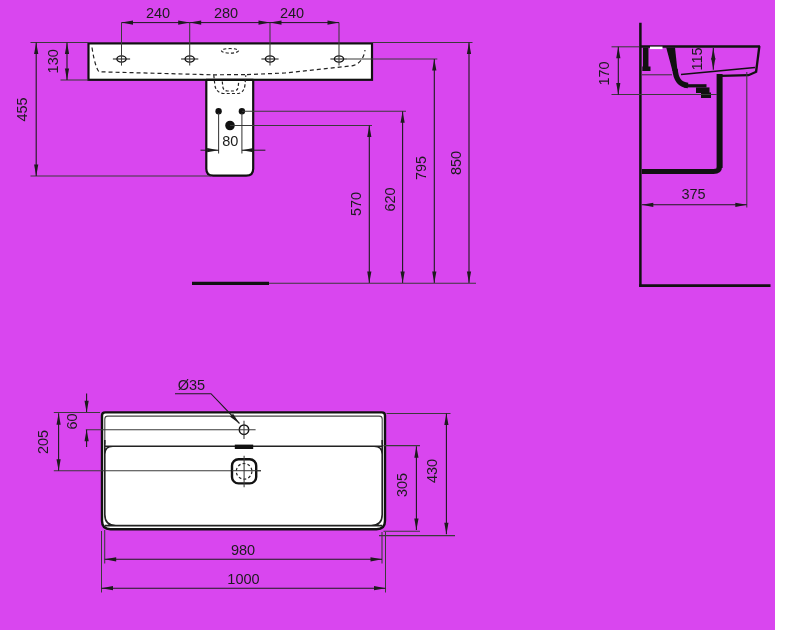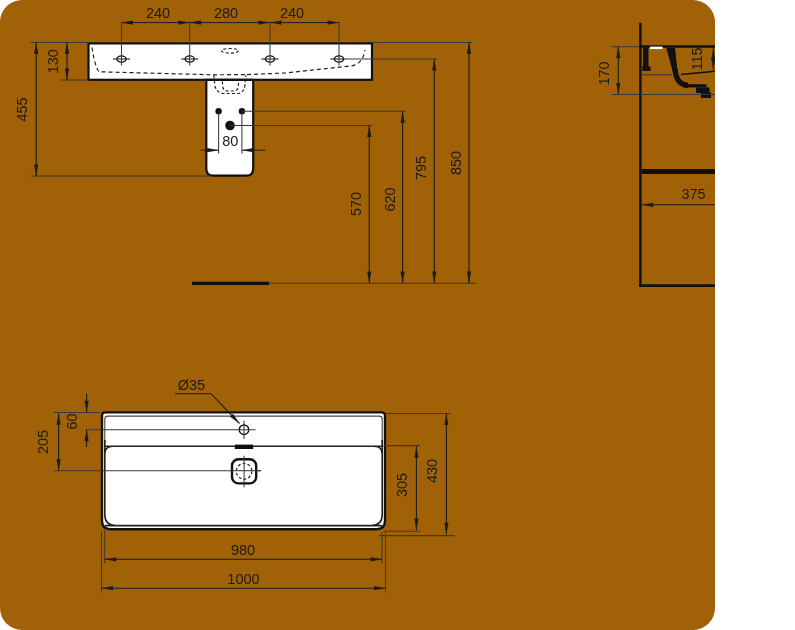--- a/index.html
+++ b/index.html
@@ -1,16 +1,16 @@
 <!DOCTYPE html>
 <html><head>
 <meta charset="utf-8">
 <style>
   html,body{margin:0;padding:0;background:#ffffff;}
-  .page{width:715px;height:630px;position:relative;background:#a16207;overflow:hidden;border-radius:22px;}
+  .page{width:775px;height:630px;position:relative;background:#d946ef;overflow:hidden;}
   text{font-family:"Liberation Sans",sans-serif;fill:#1c1c1c;-webkit-font-smoothing:antialiased;}
 </style>
 </head>
 <body>
 <div class="page">
 <svg width="795" height="630" viewBox="0 0 795 630" xmlns="http://www.w3.org/2000/svg">
 <defs>
   <marker id="as" viewBox="-1 -3 13 6" refX="0" refY="0" markerWidth="13" markerHeight="6" orient="auto" markerUnits="userSpaceOnUse">
     <path d="M0,0 L11.5,2.1 L11.5,-2.1 Z" fill="#1c1c1c"></path>
   </marker>

